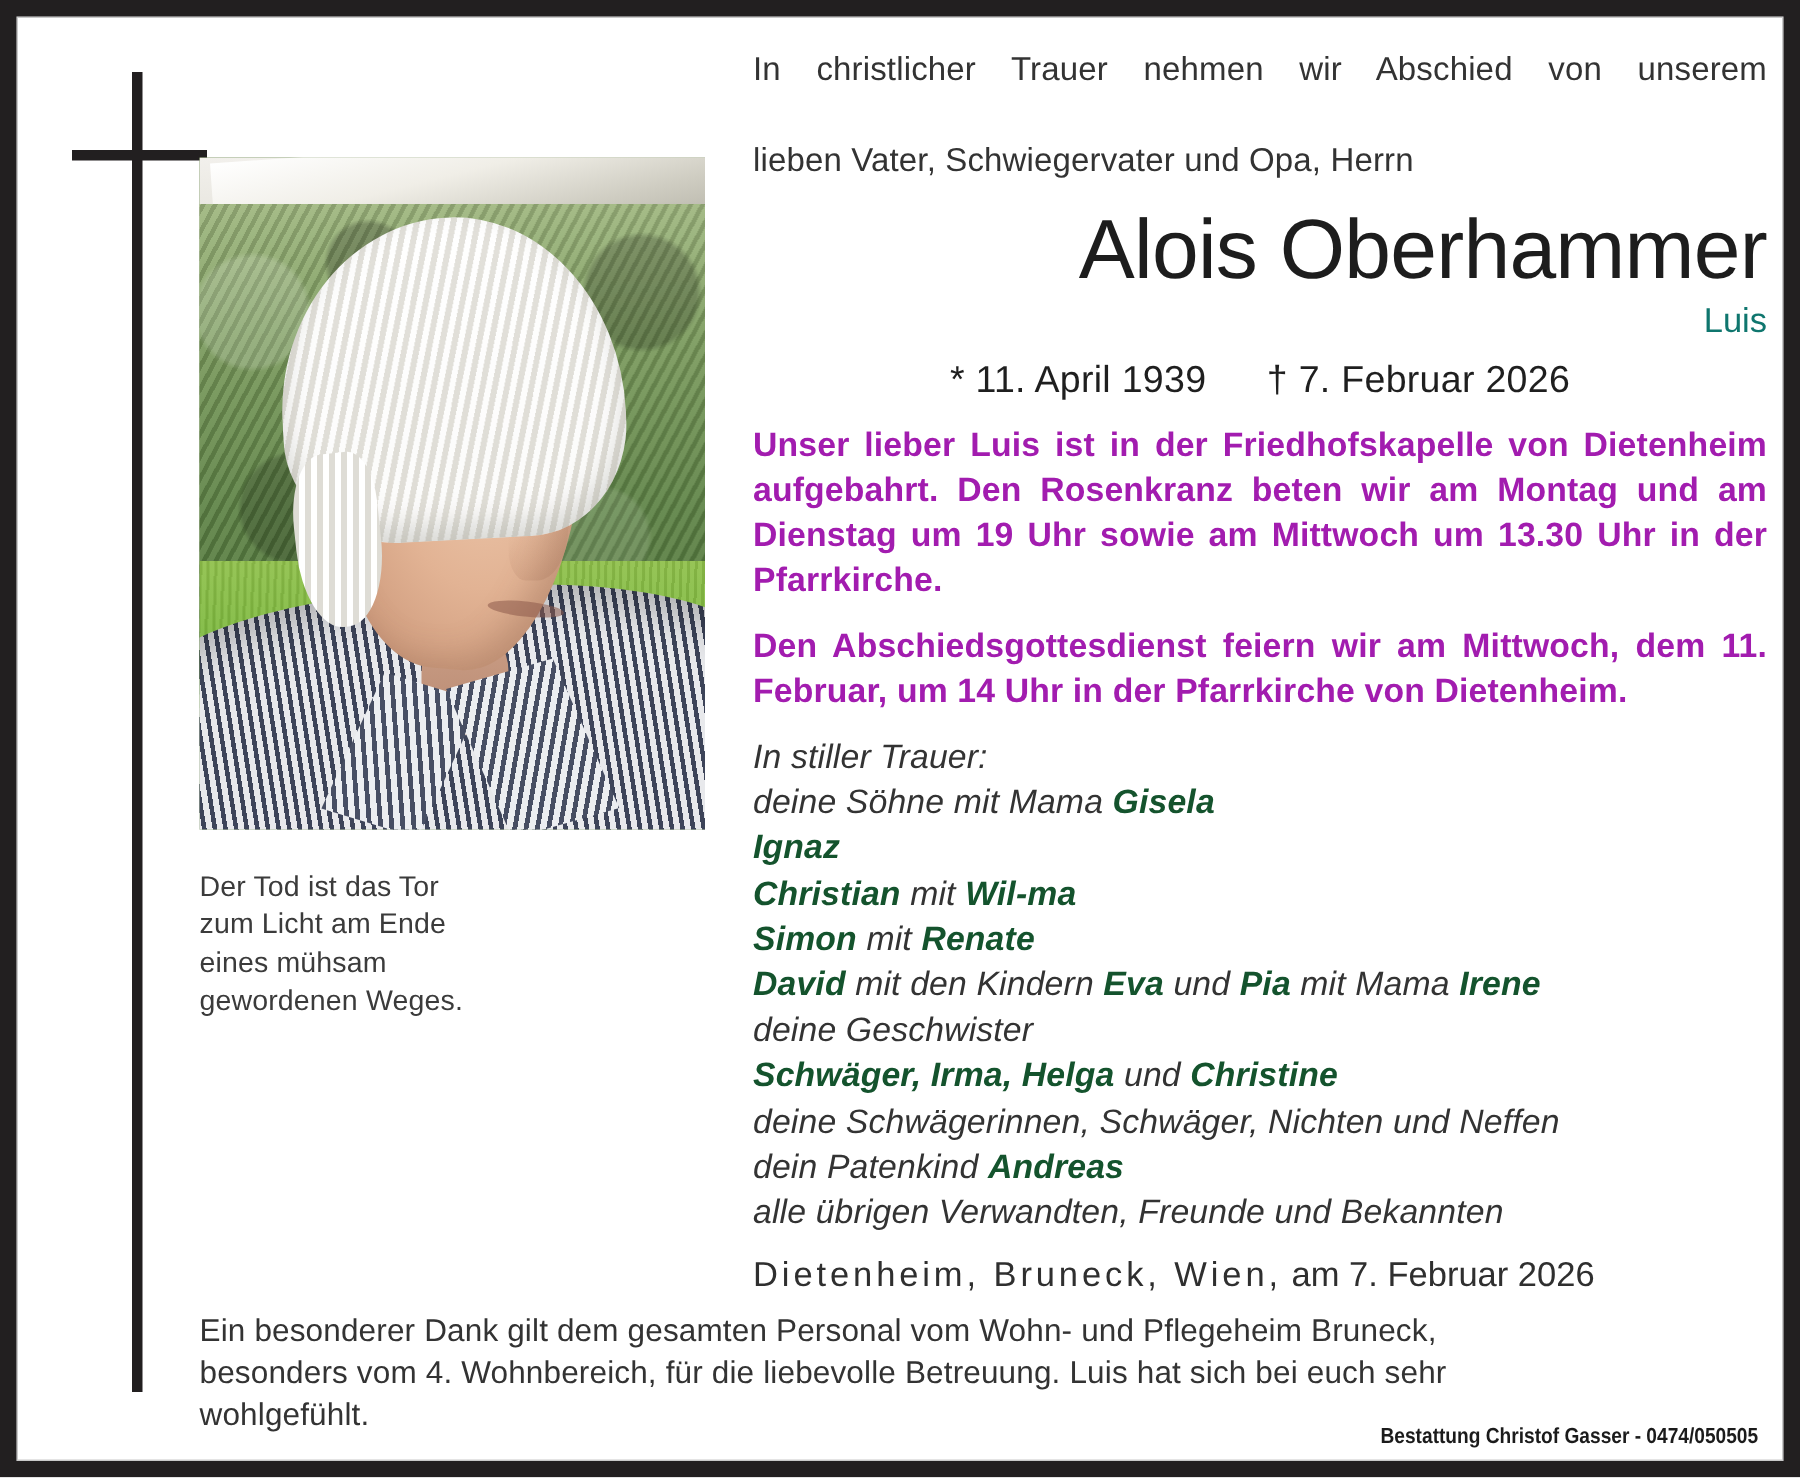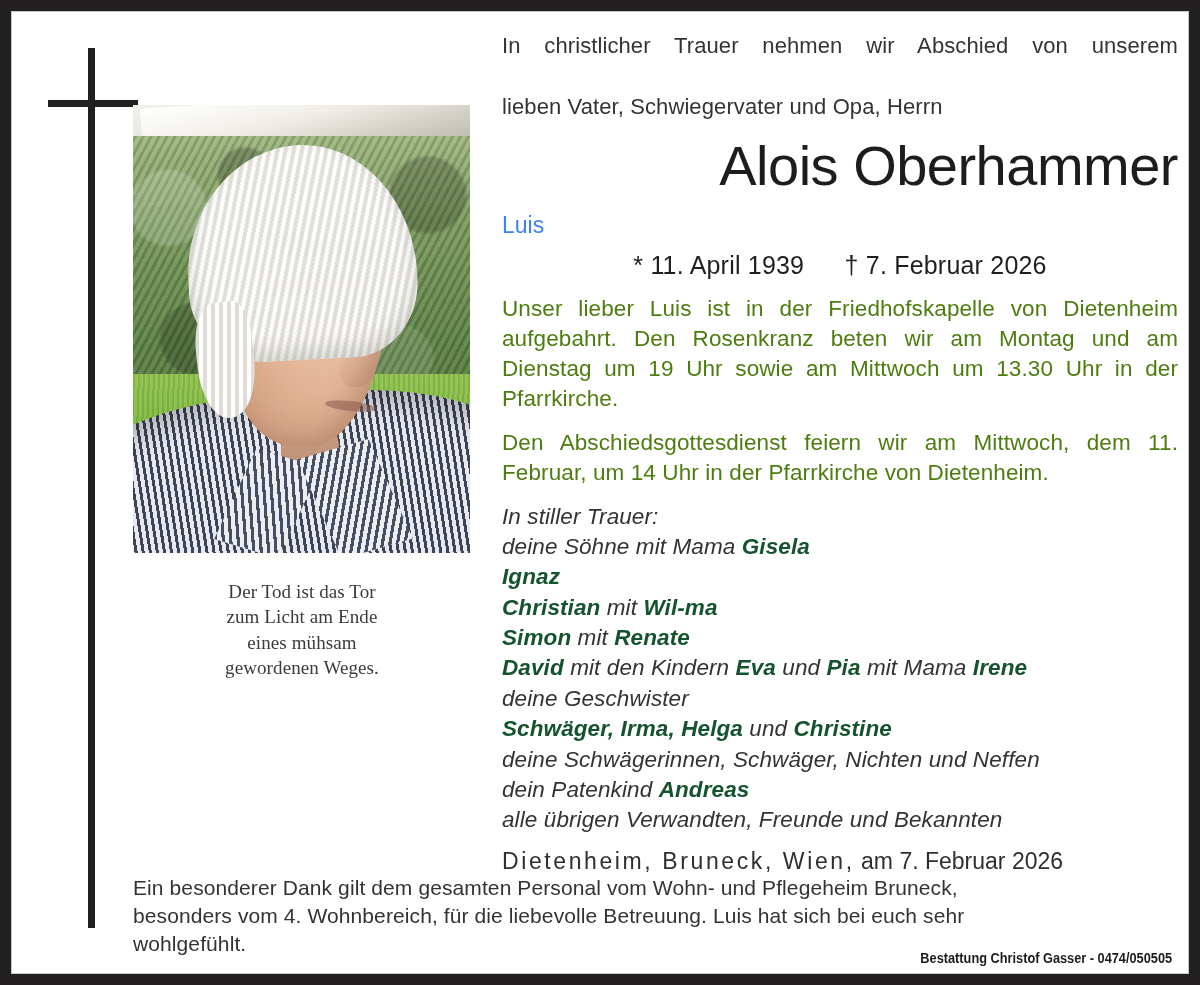--- a/index.html
+++ b/index.html
@@ -244,27 +244,25 @@
     top: 44%;
     width: 17%;
     height: 26%;
     background: repeating-linear-gradient(96deg, #ffffff 0 4px, #dedcd5 4px 8px);
     border-radius: 40% 30% 48% 46%;
     transform: rotate(-6deg);
   }
 
   .verse {
     margin-top: 26px;
-    text-align: center;
     font-size: 19px;
     line-height: 1.33;
     color: #3b3b3b;
     font-weight: 300;
     letter-spacing: 0.1px;
-    font-family: Liberation Serif, serif;
   }
   .verse div { white-space: nowrap; }
 
   
   .right-col {
     position: absolute;
     left: 490px;
     top: 20px;
     width: 676px;
   }
@@ -283,42 +281,42 @@
   .name {
     margin-top: 16px;
     text-align: right;
     font-size: 56px;
     line-height: 1.05;
     font-weight: 400;
     color: #1d1d1d;
     letter-spacing: -0.5px;
   }
   .nickname {
-    margin-top: 16px;
-    text-align: left;
+    margin-top: 4px;
+    text-align: right;
     font-size: 23px;
     font-weight: 300;
-    color: #3b82f6;
+    color: #0f766e;
   }
   .dates {
     margin-top: 12px;
     text-align: center;
     font-size: 25px;
     font-weight: 400;
     color: #1f1f1f;
     letter-spacing: 0.2px;
   }
   .dates .gap { display: inline-block; width: 26px; }
 
   .para {
     margin-top: 14px;
     font-size: 22.5px;
     line-height: 1.33;
-    color: #4d7c0f;
-    font-weight: 400;
+    color: #a21caf;
+    font-weight: 700;
     letter-spacing: 0.1px;
   }
   .para.justified { text-align: justify; }
 
   .mourners {
     margin-top: 14px;
     font-size: 22.5px;
     line-height: 1.35;
     color: #333333;
     font-weight: 300;

